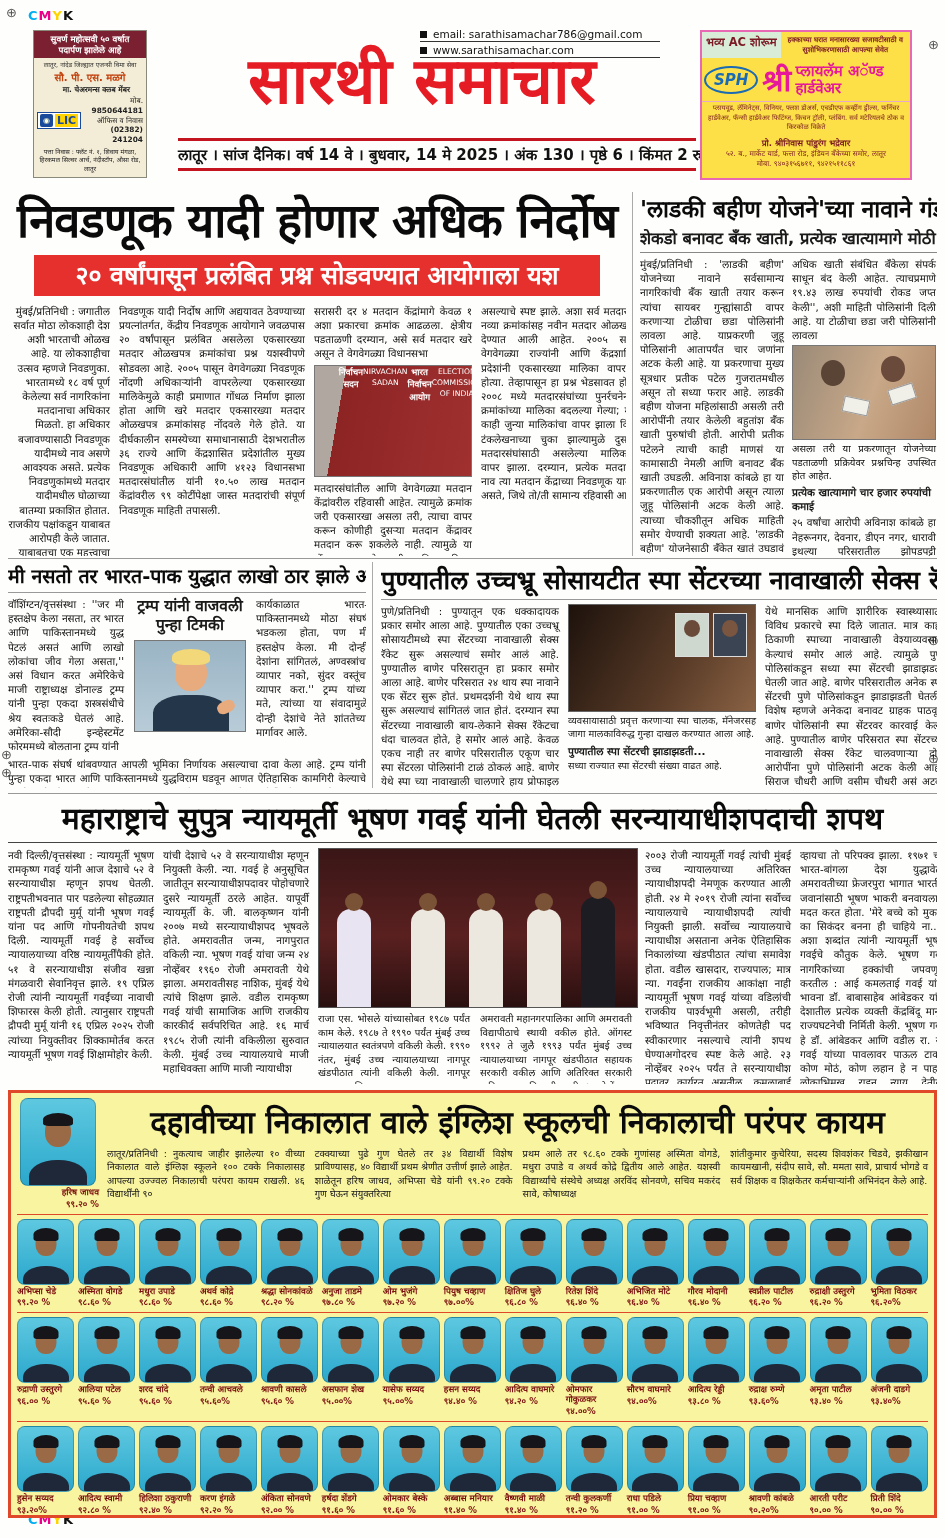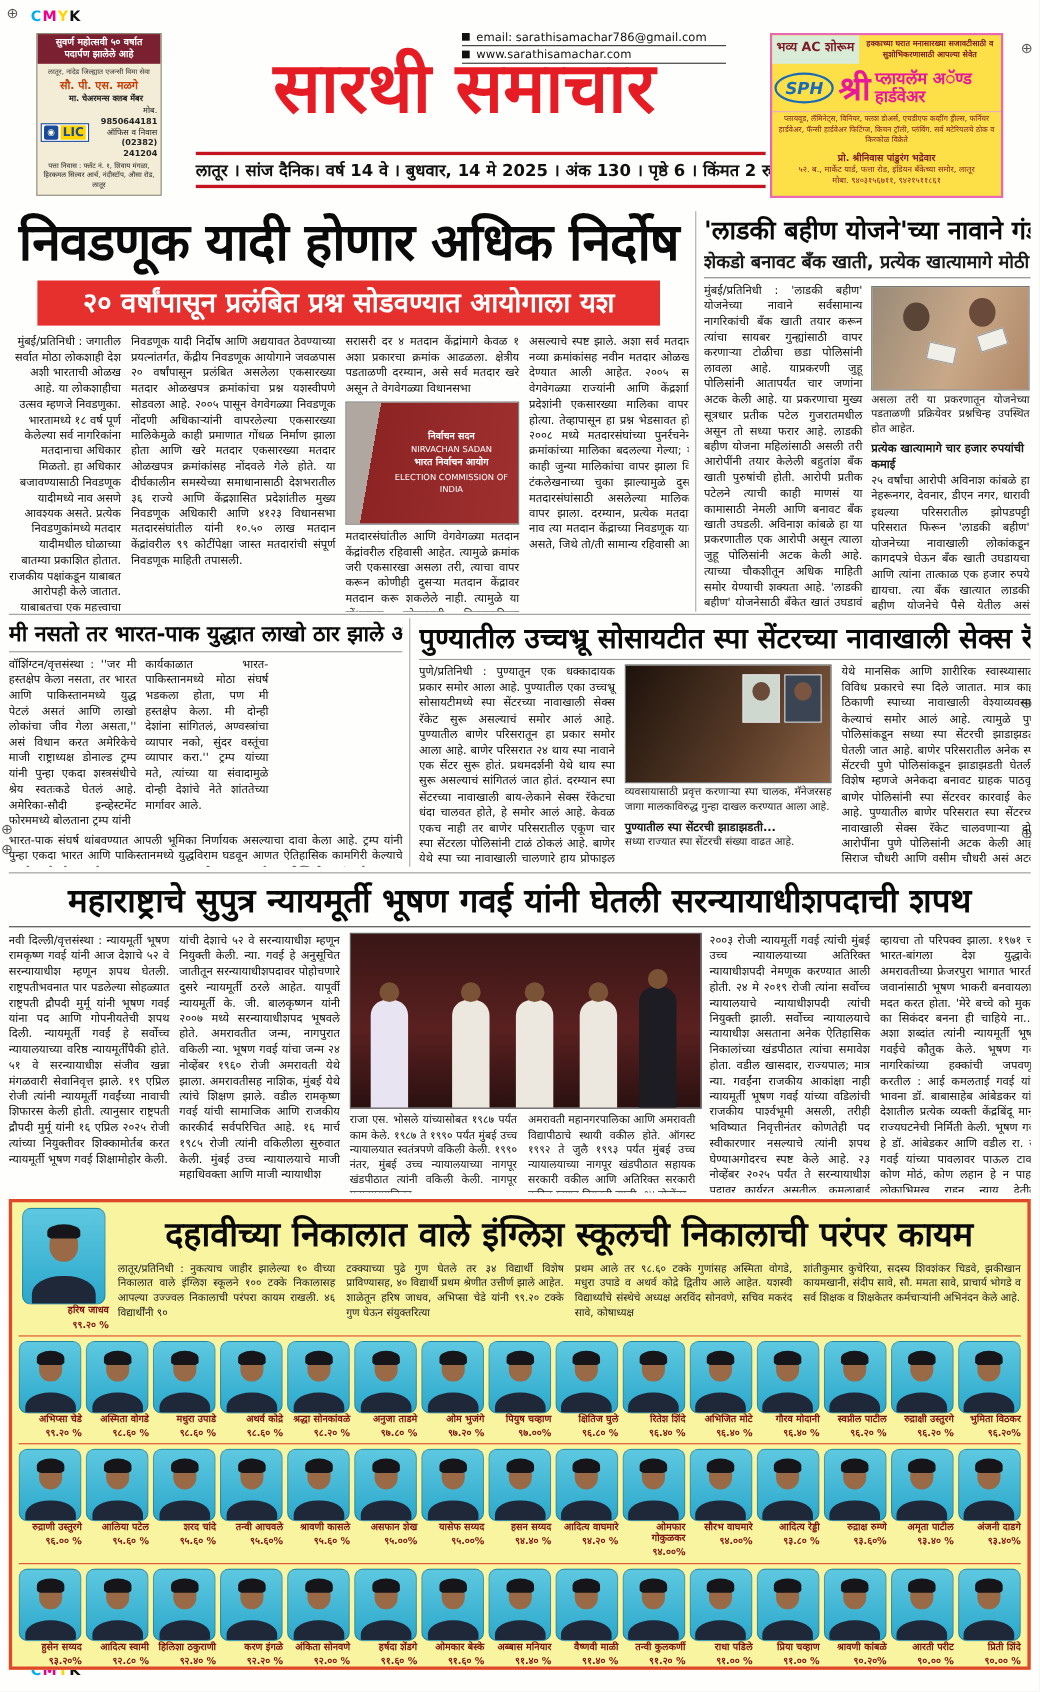--- a/index.html
+++ b/index.html
@@ -45,21 +45,21 @@
   .art { position:absolute; overflow:hidden; }
   .btxt { font-size:10.3px; line-height:1.38; text-align:justify; color:#111; }
   .hl { font-weight:bold; color:#0a0a0a; text-align:center; white-space:nowrap; overflow:hidden; }
 
   
   .art-main { left:8px; top:192px; width:618px; height:364px; }
   .main-hl { font-size:47px; line-height:1.25; letter-spacing:-1px; }
   .main-band { margin:4px 26px 0; background:#e5302e; color:#fff; font-size:25px; font-weight:bold; text-align:center; padding:2px 0 5px; white-space:nowrap; overflow:hidden; }
   .main-body { display:flex; gap:9px; margin-top:8px; }
   .col-n { flex:none; }
-  .ec-photo { width:100%; height:112px; margin:4px 0; background:linear-gradient(100deg,#b0a8a0 0%,#b0a8a0 18%,#8d2424 18%,#a03030 100%); border:1px solid #777; display:flex; flex-direction:column; justify-content:center; padding-left:22%; color:#fff; font-size:7.6px; line-height:1.5; text-align:center; }
+  .ec-photo { width:100%; height:112px; margin:4px 0; background:linear-gradient(100deg,#b0a8a0 0%,#b0a8a0 18%,#8d2424 18%,#a03030 100%); border:1px solid #777; display:flex; flex-direction:row; justify-content:center; padding-left:22%; color:#fff; font-size:7.6px; line-height:1.5; text-align:center; }
   .ec-photo b { font-size:8.6px; }
 
   
   .art-ladki { left:632px; top:192px; width:305px; height:364px; border-left:1px solid #aaa; padding-left:7px; }
   .ladki-hl { font-size:23px; }
   .ladki-sub { font-size:16.5px; font-weight:bold; text-align:center; white-space:nowrap; overflow:hidden; border-bottom:1px solid #888; padding-bottom:3px; margin:2px 0 4px; }
   .ladki-body { display:flex; gap:8px; }
   .ladki-photo { width:100%; height:95px; margin:3px 0 2px; border:1px solid #777; background:linear-gradient(110deg,#9a8a78,#c8a888 55%,#b08868); position:relative; overflow:hidden; }
   .head-c { position:absolute; border-radius:50%; }
   .money { position:absolute; width:26px; height:16px; background:#f0efe8; transform:rotate(-18deg); border:1px solid #999; }
@@ -99,21 +99,21 @@
 
   
   .results { position:absolute; left:8px; top:1090px; width:929px; height:428px; background:#f9f4a0; border:3px solid #e0482a; padding:5px 6px; }
   .res-head { display:flex; gap:8px; }
   .featured { width:82px; text-align:right; }
   .fphoto { width:76px; height:88px; border-radius:8px; background:linear-gradient(#5ec8e0,#2ba8cc); position:relative; overflow:hidden; border:1px solid #00000033; margin:0 auto; }
   .res-right { flex:1; }
   .res-hl { font-size:31px; margin:2px 0 5px; }
   .res-intro { display:flex; gap:10px; font-size:9.5px; line-height:1.42; text-align:justify; }
   .srow { display:flex; gap:3.5px; border-top:1.5px solid #e0482a; padding-top:4px; margin-top:4px; }
-  .student { width:59px; text-align:right; }
+  .student { width:59px; text-align:left; }
   .sphoto { width:57px; height:66px; border-radius:8px; background:linear-gradient(#5ec8e0,#2ba8cc); position:relative; overflow:hidden; border:1px solid #00000033; margin:0 auto; }
   .av-head { position:absolute; top:12px; left:50%; transform:translateX(-50%); width:21px; height:24px; background:#9a6a46; border-radius:46%; }
   .av-head::before { content:""; position:absolute; top:-4px; left:-2px; right:-2px; height:13px; background:#15151a; border-radius:50% 50% 20% 20%; }
   .av-body { position:absolute; bottom:-9px; left:50%; transform:translateX(-50%); width:46px; height:27px; background:#1e2838; border-radius:48% 48% 0 0; }
   .fphoto .av-head { top:18px; width:26px; height:30px; }
   .fphoto .av-body { width:58px; height:34px; }
   .sname { font-size:8.7px; font-weight:bold; color:#7c120f; margin-top:2px; line-height:1.12; }
   .spct { font-size:8.7px; font-weight:bold; color:#7c120f; }
 </style>
 </head>
@@ -194,39 +194,49 @@
       <div class="col-n btxt" style="width:158px;">असल्याचे स्पष्ट झाले. अशा सर्व मतदारांना नव्या क्रमांकांसह नवीन मतदार ओळखपत्र देण्यात आली आहेत. २००५ साली वेगवेगळ्या राज्यांनी आणि केंद्रशासित प्रदेशांनी एकसारख्या मालिका वापरल्या होत्या. तेव्हापासून हा प्रश्न भेडसावत होता. २००८ मध्ये मतदारसंघांच्या पुनर्रचनेनंतर क्रमांकांच्या मालिका बदलल्या गेल्या; मात्र काही जुन्या मालिकांचा वापर झाला किंवा टंकलेखनाच्या चुका झाल्यामुळे दुसऱ्या मतदारसंघांसाठी असलेल्या मालिकांचा वापर झाला. दरम्यान, प्रत्येक मतदाराचे नाव त्या मतदान केंद्राच्या निवडणूक यादीत असते, जिथे तो/ती सामान्य रहिवासी आहे.</div>
     </div>
   </div>
 
   <div class="art art-ladki">
     <div class="hl ladki-hl">'लाडकी बहीण योजने'च्या नावाने गंडा</div>
     <div class="ladki-sub">शेकडो बनावट बँक खाती, प्रत्येक खात्यामागे मोठी कमाई</div>
     <div class="ladki-body">
       <div class="col-n btxt" style="width:144px;">मुंबई/प्रतिनिधी : 'लाडकी बहीण' योजनेच्या नावाने सर्वसामान्य नागरिकांची बँक खाती तयार करून त्यांचा सायबर गुन्ह्यांसाठी वापर करणाऱ्या टोळीचा छडा पोलिसांनी लावला आहे. याप्रकरणी जुहू पोलिसांनी आतापर्यंत चार जणांना अटक केली आहे. या प्रकरणाचा मुख्य सूत्रधार प्रतीक पटेल गुजरातमधील असून तो सध्या फरार आहे. लाडकी बहीण योजना महिलांसाठी असली तरी आरोपींनी तयार केलेली बहुतांश बँक खाती पुरुषांची होती. आरोपी प्रतीक पटेलने त्याची काही माणसं या कामासाठी नेमली आणि बनावट बँक खाती उघडली. अविनाश कांबळे हा या प्रकरणातील एक आरोपी असून त्याला जुहू पोलिसांनी अटक केली आहे. त्याच्या चौकशीतून अधिक माहिती समोर येण्याची शक्यता आहे. 'लाडकी बहीण' योजनेसाठी बँकेत खातं उघडावं लागतं. याच गोष्टीची संधी साधत प्रतीक पटेलने त्याची माणसं नेमली. या प्रकरणात अविनाशसह फाल्गुनी जोशी, रितेश जोशी आणि श्रुती राऊत यांना अटक करण्यात आली आहे. याबाबत फेब्रुवारी महिन्यात गुन्हा दाखल झाल्यानंतर पोलिसांनी टोळीचा शोध घेण्यास सुरुवात केली होती. आरोपी श्रुती राऊतच्या घराची झडती घेतल्यानंतर अनेक बँकांचे पासबुक, बँकांशी संलग्न सिमकार्ड्स पोलिसांना मिळाले. ''आम्ही १०० हून</div>
       <div class="col-n" style="width:144px;">
+        <div class="btxt">अधिक खाती संबंधित बँकेला संपर्क साधून बंद केली आहेत. त्याचप्रमाणे १९.४३ लाख रुपयांची रोकड जप्त केली'', अशी माहिती पोलिसांनी दिली आहे. या टोळीचा छडा जरी पोलिसांनी लावला</div>
         <div class="ladki-photo">
           <div class="head-c" style="top:14px; left:28px; width:24px; height:26px; background:#5a4436;"></div>
           <div class="head-c" style="top:10px; left:88px; width:24px; height:26px; background:#6a4a3a;"></div>
           <div class="money" style="top:40px; left:96px;"></div>
           <div class="money" style="top:52px; left:50px; transform:rotate(12deg);"></div>
         </div>
         <div class="btxt" style="font-size:9.7px;">असला तरी या प्रकरणातून योजनेच्या पडताळणी प्रक्रियेवर प्रश्नचिन्ह उपस्थित होत आहेत.</div>
         <div class="bold-center">प्रत्येक खात्यामागे चार हजार रुपयांची कमाई</div>
         <div class="btxt">२५ वर्षांचा आरोपी अविनाश कांबळे हा नेहरूनगर, देवनार, डीएन नगर, धारावी इथल्या परिसरातील झोपडपट्टी परिसरात फिरून 'लाडकी बहीण' योजनेच्या नावाखाली लोकांकडून कागदपत्रे घेऊन बँक खाती उघडायचा आणि त्यांना तात्काळ एक हजार रुपये द्यायचा. त्या बँक खात्यात लाडकी बहीण योजनेचे पैसे येतील असं आश्वासनही तो त्यांना द्यायचा. तात्काळ हजार रुपये मिळत असल्याने लोकांचाही त्याच्यावर विश्वास बसायचा.</div>
       </div>
     </div>
   </div>
 
   <div class="hdiv" style="top:558px;"></div>
 
   <div class="art art-trump">
     <div class="hl trump-hl">मी नसतो तर भारत-पाक युद्धात लाखो ठार झाले असते</div>
     <div class="trump-body">
       <div class="col-n btxt" style="width:116px;">वॉशिंग्टन/वृत्तसंस्था : ''जर मी हस्तक्षेप केला नसता, तर भारत आणि पाकिस्तानमध्ये युद्ध पेटलं असतं आणि लाखो लोकांचा जीव गेला असता,'' असं विधान करत अमेरिकेचे माजी राष्ट्राध्यक्ष डोनाल्ड ट्रम्प यांनी पुन्हा एकदा शस्त्रसंधीचे श्रेय स्वतःकडे घेतलं आहे. अमेरिका-सौदी इन्व्हेस्टमेंट फोरममध्ये बोलताना ट्रम्प यांनी</div>
+      <div class="col-n" style="width:116px;">
+        <div class="inner-hl">ट्रम्प यांनी वाजवली पुन्हा टिमकी</div>
+        <div class="trump-photo">
+          <div class="t-suit"></div>
+          <div class="t-face"></div>
+          <div class="t-hair"></div>
+          <div class="t-hand"></div>
+        </div>
+      </div>
       <div class="col-n btxt" style="width:112px;">कार्यकाळात भारत-पाकिस्तानमध्ये मोठा संघर्ष भडकला होता, पण मी हस्तक्षेप केला. मी दोन्ही देशांना सांगितलं, अण्वस्त्रांचा व्यापार नको, सुंदर वस्तूंचा व्यापार करा.'' ट्रम्प यांच्या मते, त्यांच्या या संवादामुळे दोन्ही देशांचे नेते शांततेच्या मार्गावर आले.</div>
     </div>
     <div class="btxt" style="margin-top:4px;">भारत-पाक संघर्ष थांबवण्यात आपली भूमिका निर्णायक असल्याचा दावा केला आहे. ट्रम्प यांनी पुन्हा एकदा भारत आणि पाकिस्तानमध्ये युद्धविराम घडवून आणत ऐतिहासिक कामगिरी केल्याचे म्हटले आहे. ते म्हणाले, ''मला युद्ध आवडत नाही. माझ्या'' ''तेव्हा परिस्थिती अत्यंत धोकादायक बनली होती. संघर्ष वाढत होता. मी हस्तक्षेप केला नसता, तर लाखो लोक संघर्षाचे बळी ठरले असते,'' असं ट्रम्प ठामपणे म्हणाले. ट्रम्प यांच्या या 'मीच सगळं केलं' शैलीतील दाव्यांमुळे आंतरराष्ट्रीय राजकारणात पुन्हा एकदा चर्चेला उधाण आलं आहे.</div>
   </div>
 
   <div class="art art-spa">
     <div class="hl spa-hl">पुण्यातील उच्चभ्रू सोसायटीत स्पा सेंटरच्या नावाखाली सेक्स रॅकेट</div>
     <div class="spa-body">
       <div class="col-n btxt" style="width:178px;">पुणे/प्रतिनिधी : पुण्यातून एक धक्कादायक प्रकार समोर आला आहे. पुण्यातील एका उच्चभ्रू सोसायटीमध्ये स्पा सेंटरच्या नावाखाली सेक्स रॅकेट सुरू असल्याचं समोर आलं आहे. पुण्यातील बाणेर परिसरातून हा प्रकार समोर आला आहे. बाणेर परिसरात २४ थाय स्पा नावाने एक सेंटर सुरू होतं. प्रथमदर्शनी येथे थाय स्पा सुरू असल्याचं सांगितलं जात होतं. दरम्यान स्पा सेंटरच्या नावाखाली बाय-लेकाने सेक्स रॅकेटचा धंदा चालवत होते, हे समोर आलं आहे. केवळ एकच नाही तर बाणेर परिसरातील एकूण चार स्पा सेंटरला पोलिसांनी टाळं ठोकलं आहे. बाणेर येथे स्पा च्या नावाखाली चालणारे हाय प्रोफाइल सेक्स रॅकेट पोलिसांनी उघडकीस आणले आहे. वेश्या</div>
       <div class="col-n" style="width:188px;">

